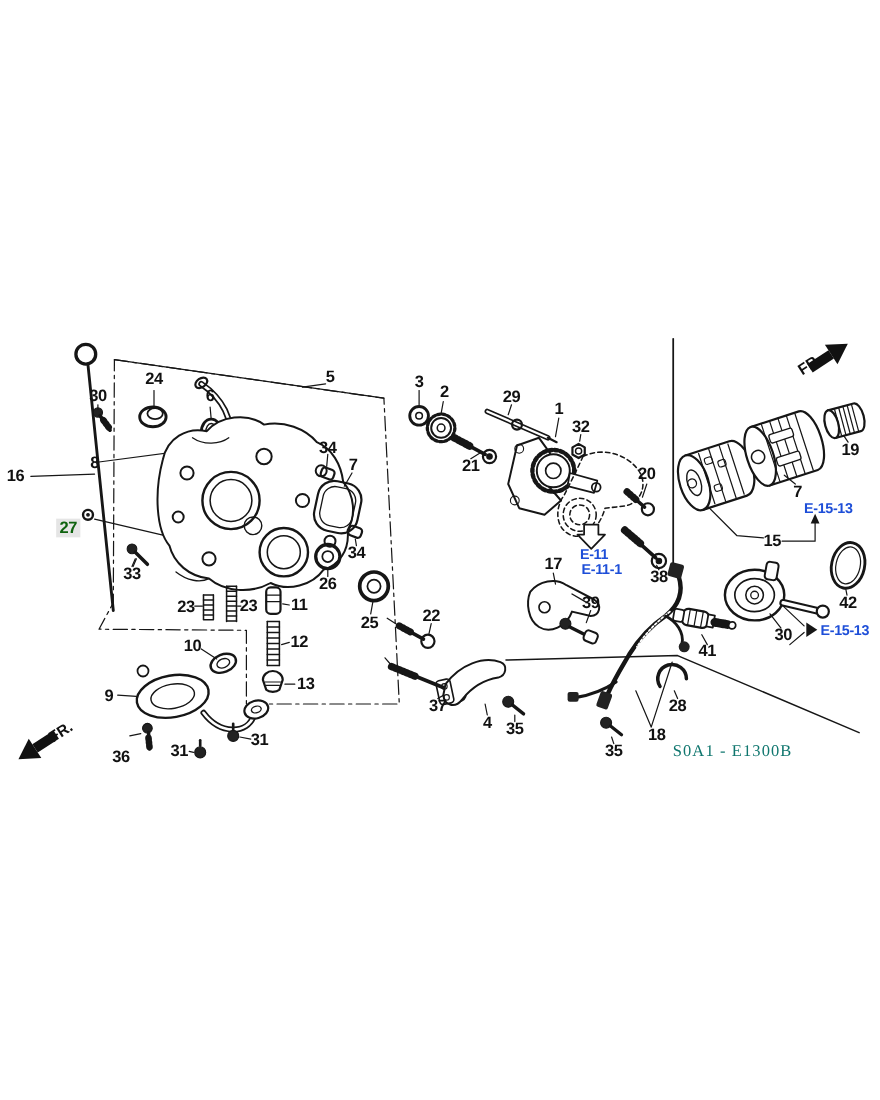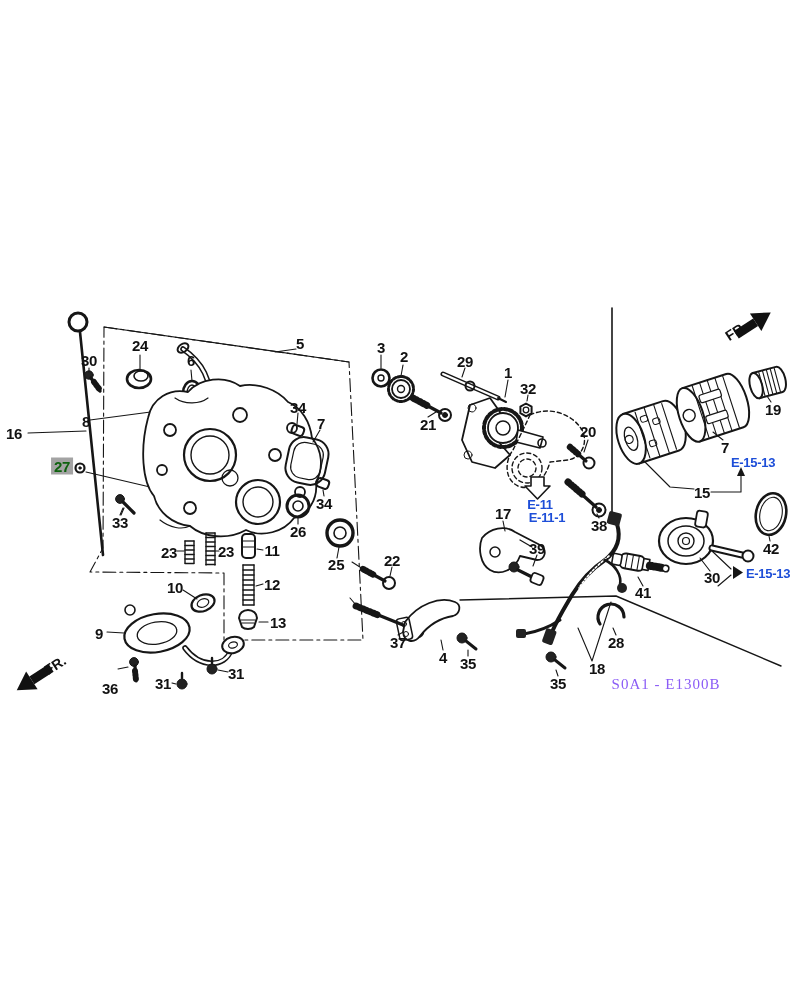--- a/index.html
+++ b/index.html
@@ -2,28 +2,28 @@
 <html><head>
 <meta charset="utf-8">
 <style>
   html,body{margin:0;padding:0;background:#fff;}
   .stage{position:relative;width:800px;height:1000px;background:#fff;overflow:hidden;
          font-family:"Liberation Sans",sans-serif;}
   .stage svg{position:absolute;left:0;top:0;}
   .callout{position:absolute;transform:translate(-50%,-50%);
            font:bold 15px "Liberation Sans",sans-serif;color:#111;
            letter-spacing:-0.4px;white-space:nowrap;line-height:1;}
-  .callout.hl{background:#a3a3a3;color:#0e620e;padding:1px 3px;}
+  .callout.hl{background:#e5e5e5;color:#0e620e;padding:1px 3px;margin-top:14px;}
   .ref{position:absolute;transform:translate(-50%,-50%);
        font:bold 13px "Liberation Sans",sans-serif;color:#1d4ed8;
        letter-spacing:-0.3px;white-space:nowrap;line-height:1;}
   .dir{position:absolute;transform:translate(-50%,-50%) rotate(-33deg);
        font:bold 14px "Liberation Sans",sans-serif;color:#111;white-space:nowrap;}
   .code{position:absolute;transform:translate(-50%,-50%);
-        font:15px "Liberation Serif",serif;color:#8b5cf6;letter-spacing:1px;white-space:nowrap;}
+        font:15px "Liberation Serif",serif;color:#0f766e;letter-spacing:1px;white-space:nowrap;}
 </style>
 </head>
 <body>
 
 <div class="stage">
 
 <svg width="800" height="1000" viewBox="0 0 800 1000">
   <g stroke="#161616" fill="none" stroke-linecap="round" stroke-linejoin="round">
 
     <g>
@@ -407,21 +407,21 @@
       <div class="callout" style="left: 14px; top: 433px;">16</div>
       <div class="callout" style="left: 503px; top: 513px;">17</div>
       <div class="callout" style="left: 597px; top: 668px; text-align: center;">18</div>
       <div class="callout" style="left: 773px; top: 409px;">19</div>
       <div class="callout" style="left: 588px; top: 431px;">20</div>
       <div class="callout" style="left: 428px; top: 424px;">21</div>
       <div class="callout" style="left: 392px; top: 560px;">22</div>
       <div class="callout" style="left: 169px; top: 552px;">23</div>
       <div class="callout" style="left: 226px; top: 551px;">23</div>
       <div class="callout" style="left: 140px; top: 345px;">24</div>
-      <div class="callout" style="left: 336px; top: 566px; font-family: Liberation Mono, monospace;">25</div>
+      <div class="callout" style="left: 336px; top: 566px;">25</div>
       <div class="callout" style="left: 298px; top: 531px; text-align: right;">26</div>
       <div class="callout hl" style="left: 62px; top: 466px;">27</div>
       <div class="callout" style="left: 616px; top: 642px;">28</div>
       <div class="callout" style="left: 465px; top: 361px;">29</div>
       <div class="callout" style="left: 89px; top: 360px;">30</div>
       <div class="callout" style="left: 163px; top: 683px;">31</div>
       <div class="callout" style="left: 236px; top: 673px;">31</div>
       <div class="callout" style="left: 528px; top: 388px;">32</div>
       <div class="callout" style="left: 120px; top: 522px;">33</div>
       <div class="callout" style="left: 298px; top: 407px;">34</div>

